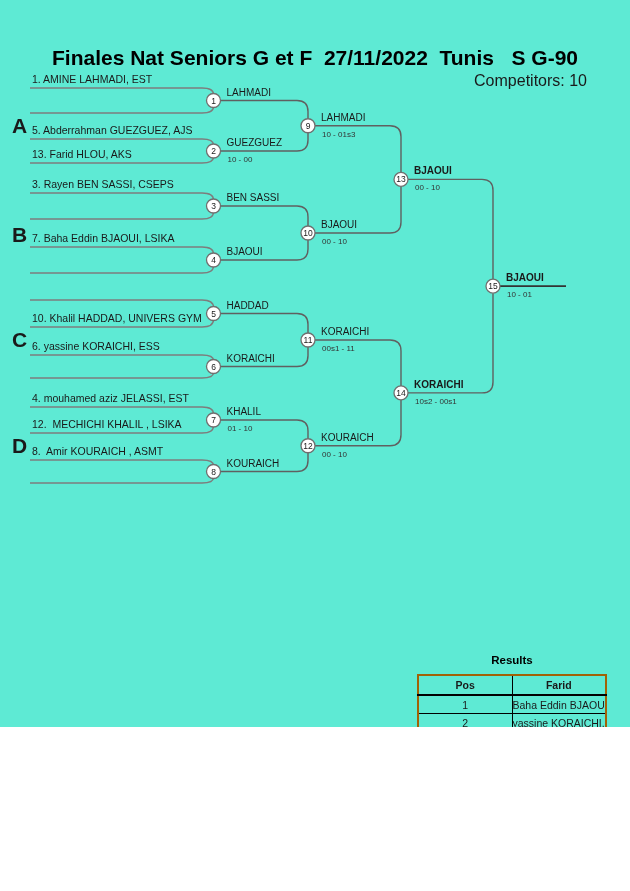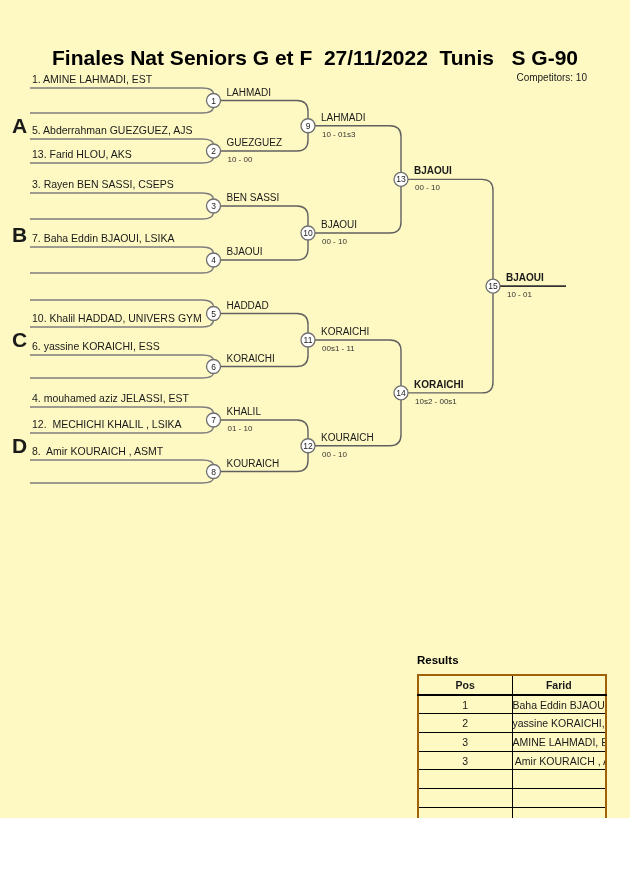--- a/index.html
+++ b/index.html
@@ -1,29 +1,29 @@
 <!DOCTYPE html>
 <html><head>
 <meta charset="utf-8">
 <style>
   html,body{margin:0;padding:0;background:#fff;}
   .page{
-    position:relative;width:630px;height:818px;background:#fef9c3;overflow:hidden;
+    position:relative;width:630px;height:727px;background:#5eead4;overflow:hidden;
     font-family:"Liberation Sans", sans-serif;color:#1a1a1a;
   }
   .title{
     position:absolute;top:46px;left:0;right:0;text-align:center;
     font-size:21px;font-weight:bold;white-space:pre;color:#000;
   }
   .competitors{
-    position:absolute;top:72px;right:43px;font-size:10px;color:#1a1a1a;
+    position:absolute;top:72px;right:43px;font-size:16px;color:#1a1a1a;
   }
   .bracket-svg{position:absolute;top:0;left:0;}
   .results-title{
-    position:absolute;top:654px;left:417px;width:190px;
+    position:absolute;top:654px;left:417px;width:190px;text-align:center;
     font-size:11.5px;font-weight:bold;color:#000;
   }
   table.results{
     position:absolute;top:674px;left:417px;width:190px;
     border-collapse:collapse;border:2px solid #a16207;table-layout:fixed;
   }
   table.results th, table.results td{
     border:1px solid #000;height:17.7px;padding:0;font-size:10.5px;
     overflow:hidden;white-space:pre;
   }

